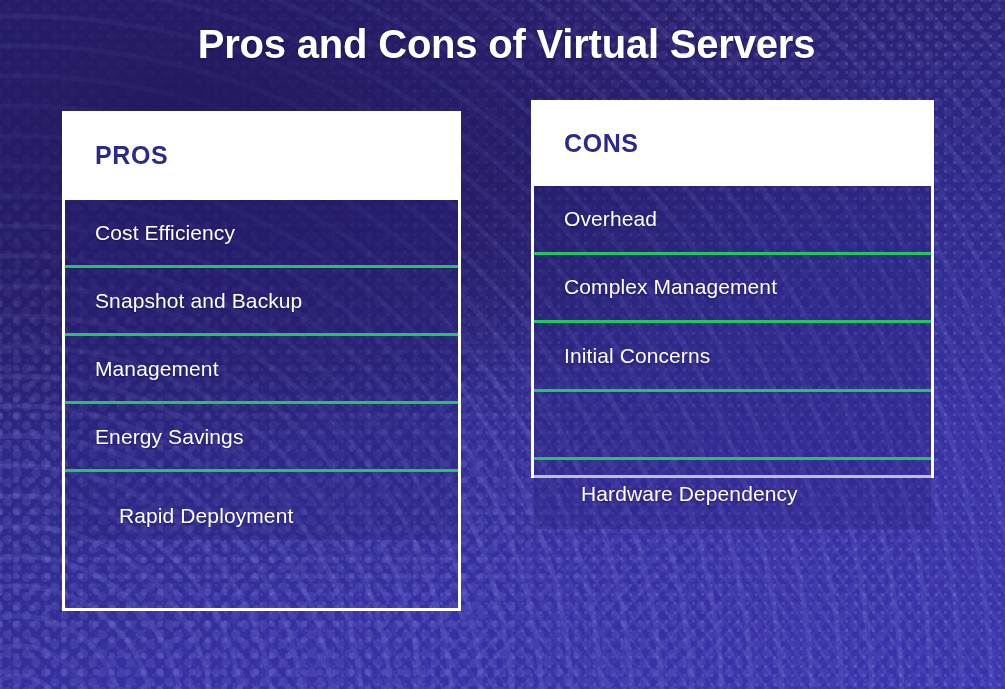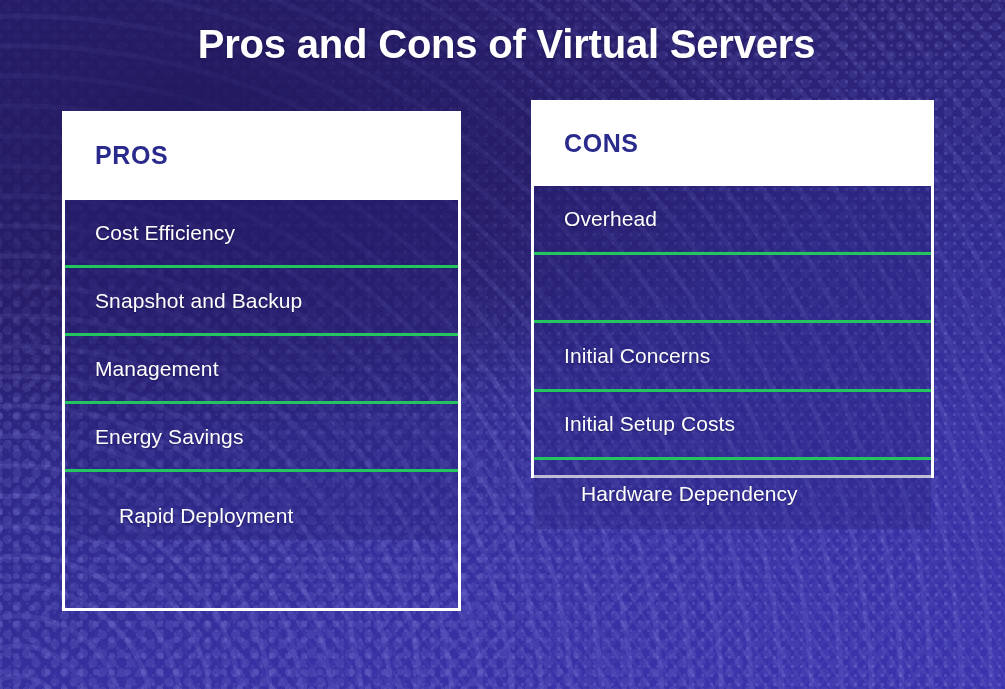--- a/index.html
+++ b/index.html
@@ -248,28 +248,28 @@
       <div class="card-header">
         <span class="card-header-text">CONS</span>
       </div>
       <div class="card-body">
         <div class="item">
           <div class="item-fill"></div>
           <span class="item-label">Overhead</span>
         </div>
         <div class="item">
           <div class="item-fill"></div>
+          <span class="item-label">Complex Management</span>
         </div>
         <div class="item">
           <div class="item-fill"></div>
           <span class="item-label">Initial Concerns</span>
         </div>
         <div class="item">
           <div class="item-fill"></div>
-          <span class="item-label">Initial Setup Costs</span>
         </div>
         <div class="item">
           <div class="item-fill"></div>
           <span class="item-label">Hardware Dependency</span>
         </div>
       </div>
     </div>
 
   </div>
 </div>

